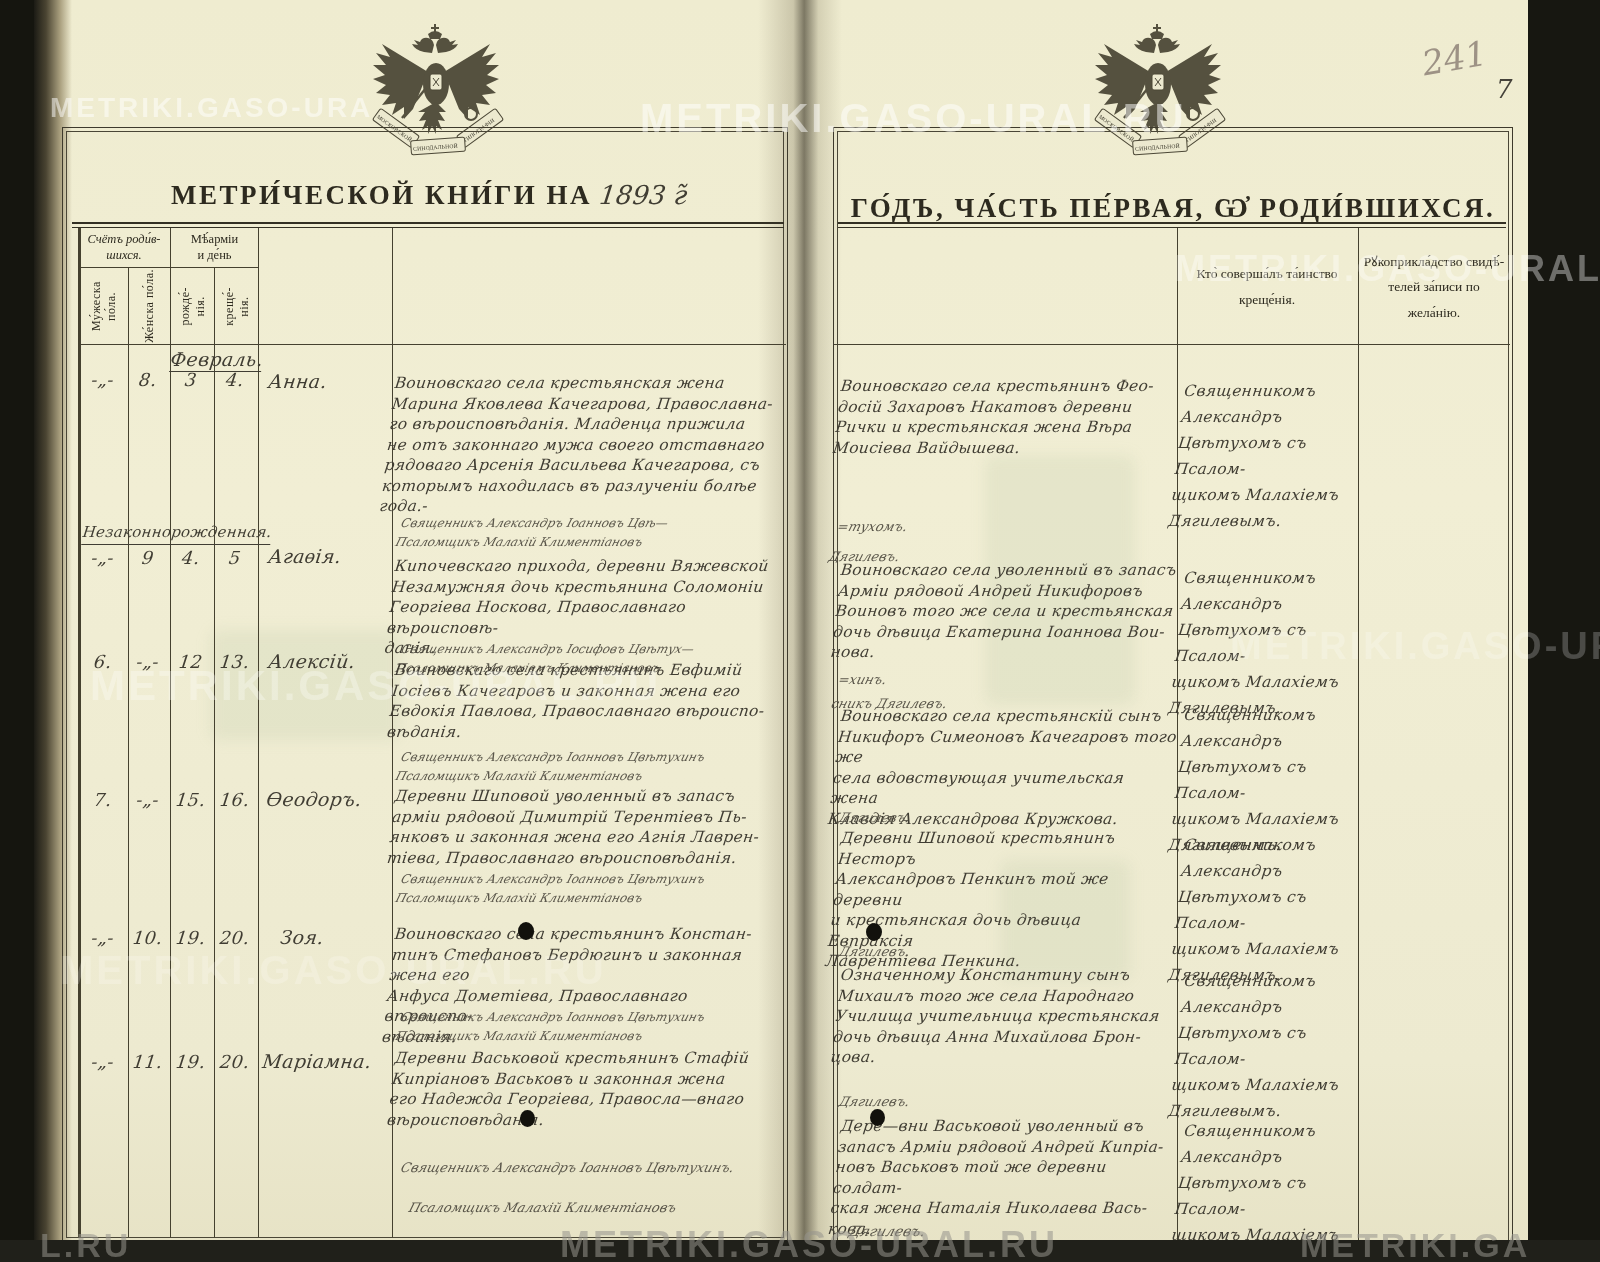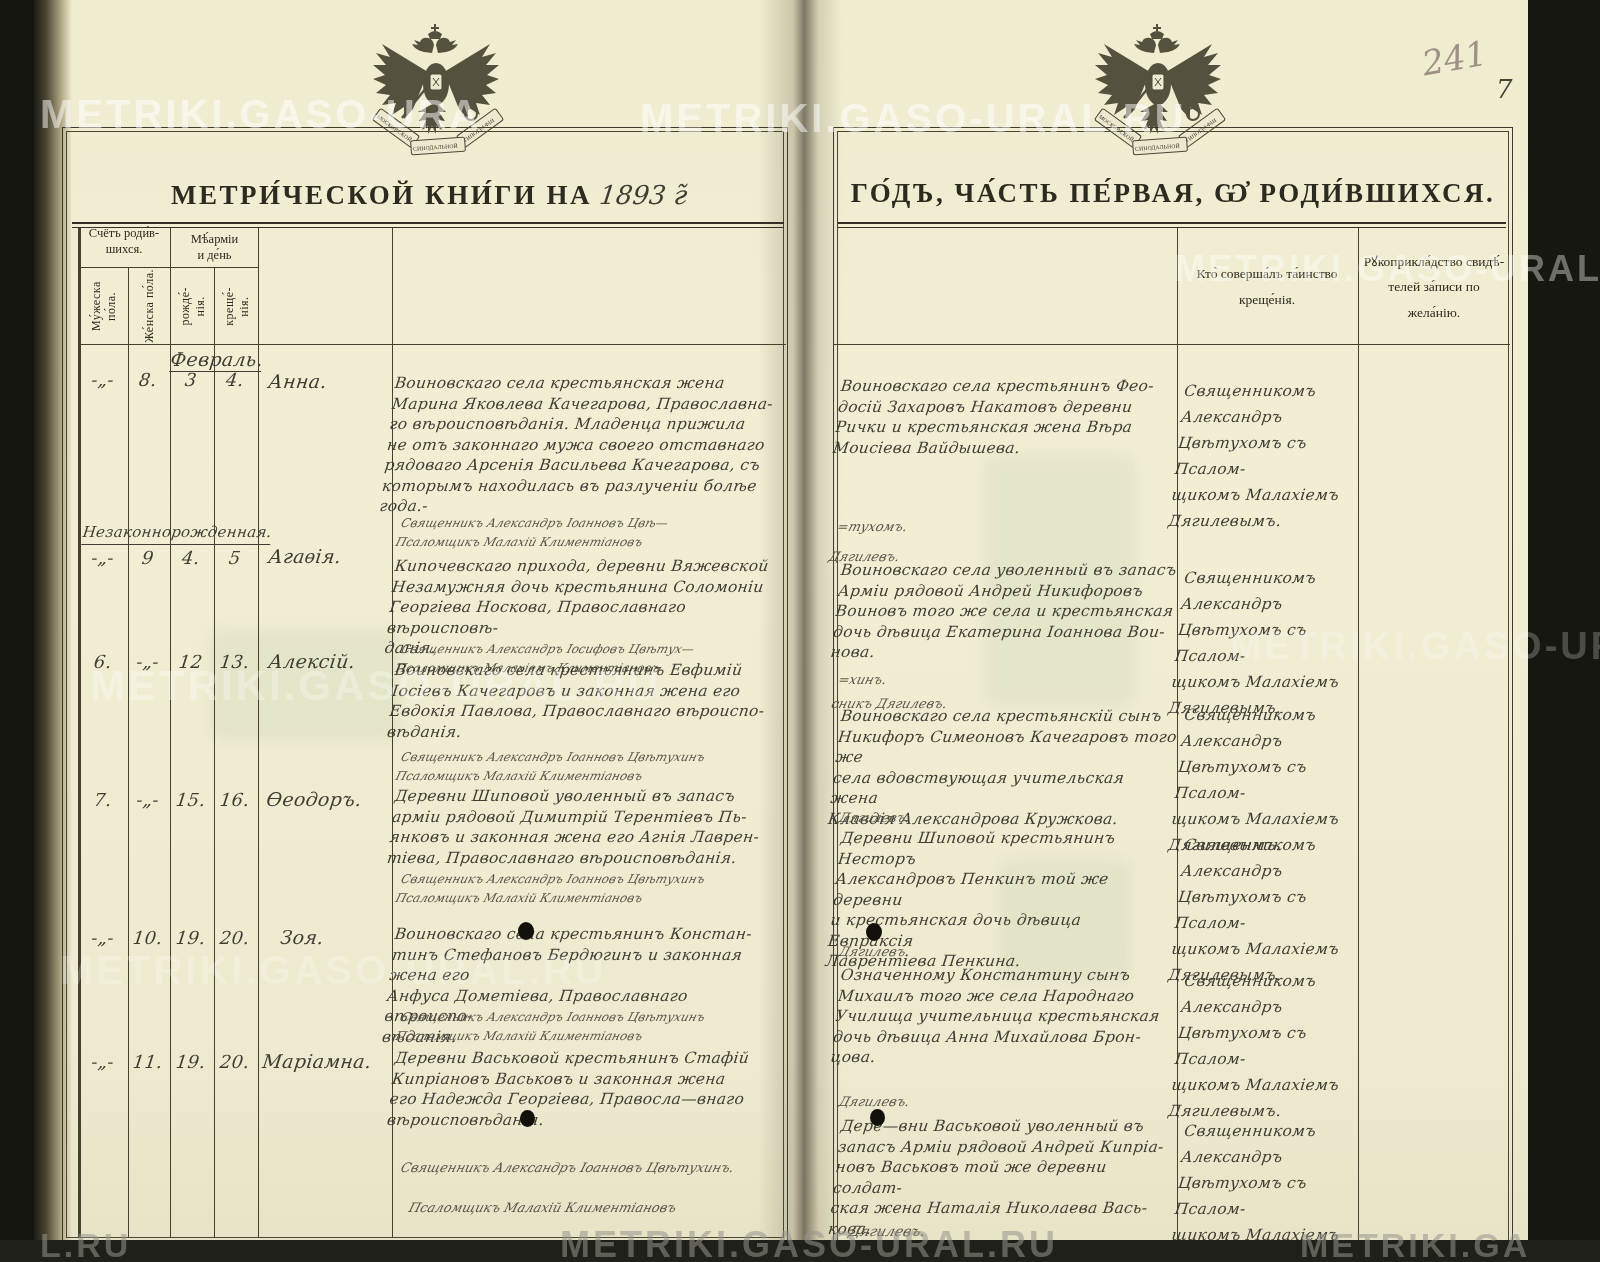--- a/index.html
+++ b/index.html
@@ -113,36 +113,36 @@
       <div class="frame-inner"></div>
     </div>
   <div class="abs frame" style="left:833px;top:127px;width:678px;height:1118px;">
       <div class="frame-inner"></div>
     </div>
 
   <div class="abs printed title" style="left:150px;top:180px;width:560px;text-align:center;">
     <span>МЕТРИ́ЧЕСКОЙ КНИ́ГИ НА</span>
     <span class="hand hand-lg" style="display:inline-block;font-size:26px;letter-spacing:0;font-weight:normal;">1893 г̃</span>
   </div>
-  <div class="abs printed title" style="left:843px;top:178px;width:660px;text-align:center;">ГО́ДЪ, ЧА́СТЬ ПЕ́РВАЯ, Ѡ̓ РОДИ́ВШИХСЯ.</div>
+  <div class="abs printed title" style="left:843px;top:193px;width:660px;text-align:center;">ГО́ДЪ, ЧА́СТЬ ПЕ́РВАЯ, Ѡ̓ РОДИ́ВШИХСЯ.</div>
 
   <div class="abs dblrule" style="left:72px;top:222px;width:712px;"></div>
   <div class="abs dblrule" style="left:838px;top:222px;width:668px;"></div>
 
   <div class="abs vline" style="left:78px;top:228px;width:2.6px;height:1010px;"></div>
   <div class="abs vline" style="left:128px;top:268px;height:970px;"></div>
   <div class="abs vline" style="left:170px;top:228px;height:1010px;"></div>
   <div class="abs vline" style="left:214px;top:268px;height:970px;"></div>
   <div class="abs vline" style="left:258px;top:228px;height:1010px;"></div>
   <div class="abs vline" style="left:392px;top:228px;height:1010px;"></div>
   <div class="abs hline" style="left:78px;top:267px;width:92px;"></div>
   <div class="abs hline" style="left:170px;top:267px;width:88px;"></div>
   <div class="abs hline" style="left:78px;top:344px;width:708px;"></div>
 
-  <div class="abs printed hdr-sm cell" style="left:80px;top:224px;width:88px;height:36px;white-space:pre-line;">Счётъ роди́в-
+  <div class="abs printed hdr-sm cell" style="left:80px;top:230px;width:88px;height:36px;white-space:pre-line;font-style:italic;">Счётъ роди́в-
 шихся.</div>
   <div class="abs cell" style="left:80px;top:268px;width:48px;height:76px;">
       <span class="vlabel">Му́жеска по́ла.</span>
     </div>
   <div class="abs cell" style="left:129px;top:268px;width:41px;height:76px;">
       <span class="vlabel">Же́нска по́ла.</span>
     </div>
   <div class="abs printed hdr-sm cell" style="left:171px;top:230px;width:87px;height:36px;white-space:pre-line;">Мѣ́арміи
 и де́нь</div>
   <div class="abs cell" style="left:172px;top:268px;width:42px;height:76px;">
@@ -312,21 +312,21 @@
   <div class="abs hole" style="left:866px;top:923px;width:16px;height:18px;"></div>
   <div class="abs hole" style="left:870px;top:1109px;width:15px;height:17px;"></div>
 
   <div class="abs pencil" style="left:1422px;top:38px;font-size:34px;transform:rotate(-10deg);">241</div>
   <div class="abs ink7" style="left:1496px;top:74px;font-size:26px;">7</div>
 
   <div class="abs" style="left:0;top:0;width:34px;height:1262px;background:#15150f;"></div>
   <div class="abs" style="left:1528px;top:0;width:72px;height:1262px;background:#171711;"></div>
   <div class="abs" style="left:0;top:1240px;width:1600px;height:22px;background:#20201a;"></div>
 
-  <div class="abs wm wm-light" style="left:40px;top:92px;font-size:40px;">METRIKI.GASO-URA</div>
+  <div class="abs wm wm-light" style="left:50px;top:92px;font-size:28px;">METRIKI.GASO-URA</div>
   <div class="abs wm wm-light" style="left:640px;top:96px;font-size:40px;">METRIKI.GASO-URAL.RU</div>
   <div class="abs wm wm-light" style="left:1175px;top:248px;font-size:36px;opacity:.75;">METRIKI.GASO-URAL.RU</div>
   <div class="abs wm wm-light" style="left:90px;top:662px;font-size:42px;opacity:.6;">METRIKI.GASO-URAL.RU</div>
   <div class="abs wm wm-light" style="left:1230px;top:625px;font-size:38px;opacity:.45;">METRIKI.GASO-URAL.RU</div>
   <div class="abs wm wm-light" style="left:60px;top:948px;font-size:40px;opacity:.4;">METRIKI.GASO-URAL.RU</div>
   <div class="abs wm wm-dark" style="left:40px;top:1226px;font-size:34px;">L.RU</div>
   <div class="abs wm wm-dark" style="left:560px;top:1224px;font-size:36px;">METRIKI.GASO-URAL.RU</div>
   <div class="abs wm wm-dark" style="left:1300px;top:1226px;font-size:34px;">METRIKI.GA</div>
 
 </div>

